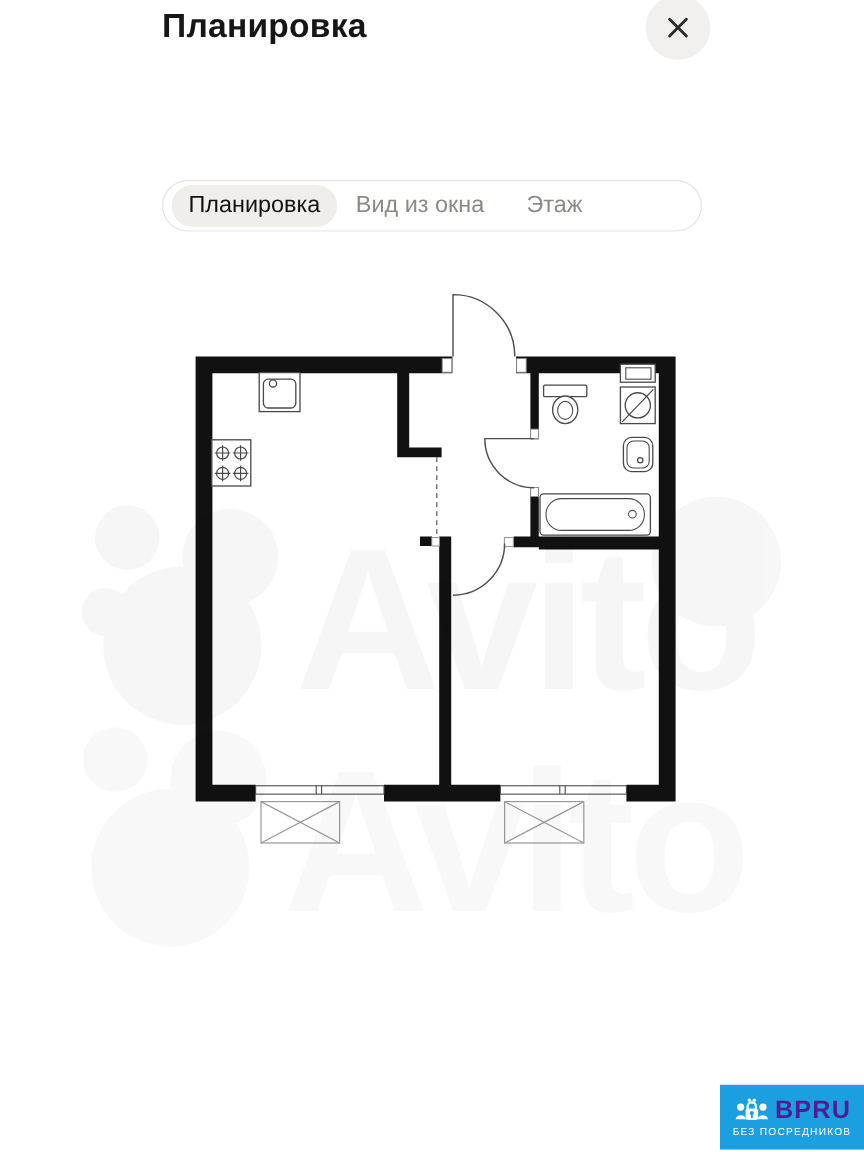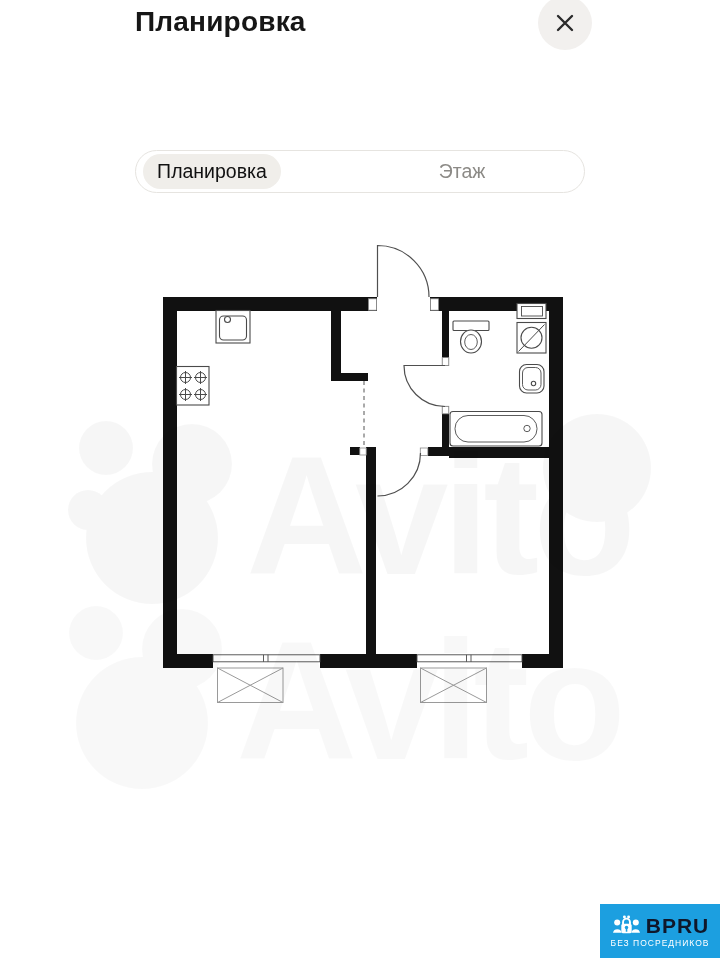--- a/index.html
+++ b/index.html
@@ -39,21 +39,21 @@
   
   .photo{position:absolute;left:0;top:0;width:720px;height:724px;}
   .photo svg{display:block;}
   
   .badge{
     position:absolute;left:600px;top:904px;width:120px;height:54px;
     background:#1c9fe0;display:flex;flex-direction:column;align-items:center;justify-content:center;
     gap:1px;
   }
   .badge-row{display:flex;align-items:center;gap:4px;}
-  .badge-brand{color:#0f172a;font-size:21px;font-weight:700;letter-spacing:1px;line-height:22px;}
+  .badge-brand{color:#4c1d95;font-size:21px;font-weight:700;letter-spacing:1px;line-height:22px;}
   .badge-sub{color:#ffffff;font-size:8.5px;font-weight:400;letter-spacing:1px;line-height:10px;white-space:nowrap;}
 </style>
 </head>
 <body>
 
 <div class="photo">
 <svg width="720" height="960" viewBox="0 0 720 960" xmlns="http://www.w3.org/2000/svg">
 
   <g>
     <path fill="#111111" d="
@@ -177,20 +177,23 @@
       <svg width="22" height="22" viewBox="0 0 22 22">
         <path d="M4 4 L18 18 M18 4 L4 18" stroke="#2b2b2b" stroke-width="2.4" stroke-linecap="round" fill="none"></path>
       </svg>
     </span>
   </button>
 </div>
 
 <div class="tabbar">
   <div class="tab-pill">
     <span>Планировка</span>
+  </div>
+  <div class="tab-plain tab-view">
+    <span>Вид из окна</span>
   </div>
   <div class="tab-plain tab-floor">
     <span>Этаж</span>
   </div>
 </div>
 
 <div class="badge">
   <div class="badge-row">
     <span style="display:flex;">
       <svg width="31" height="23" viewBox="0 0 34 24">

